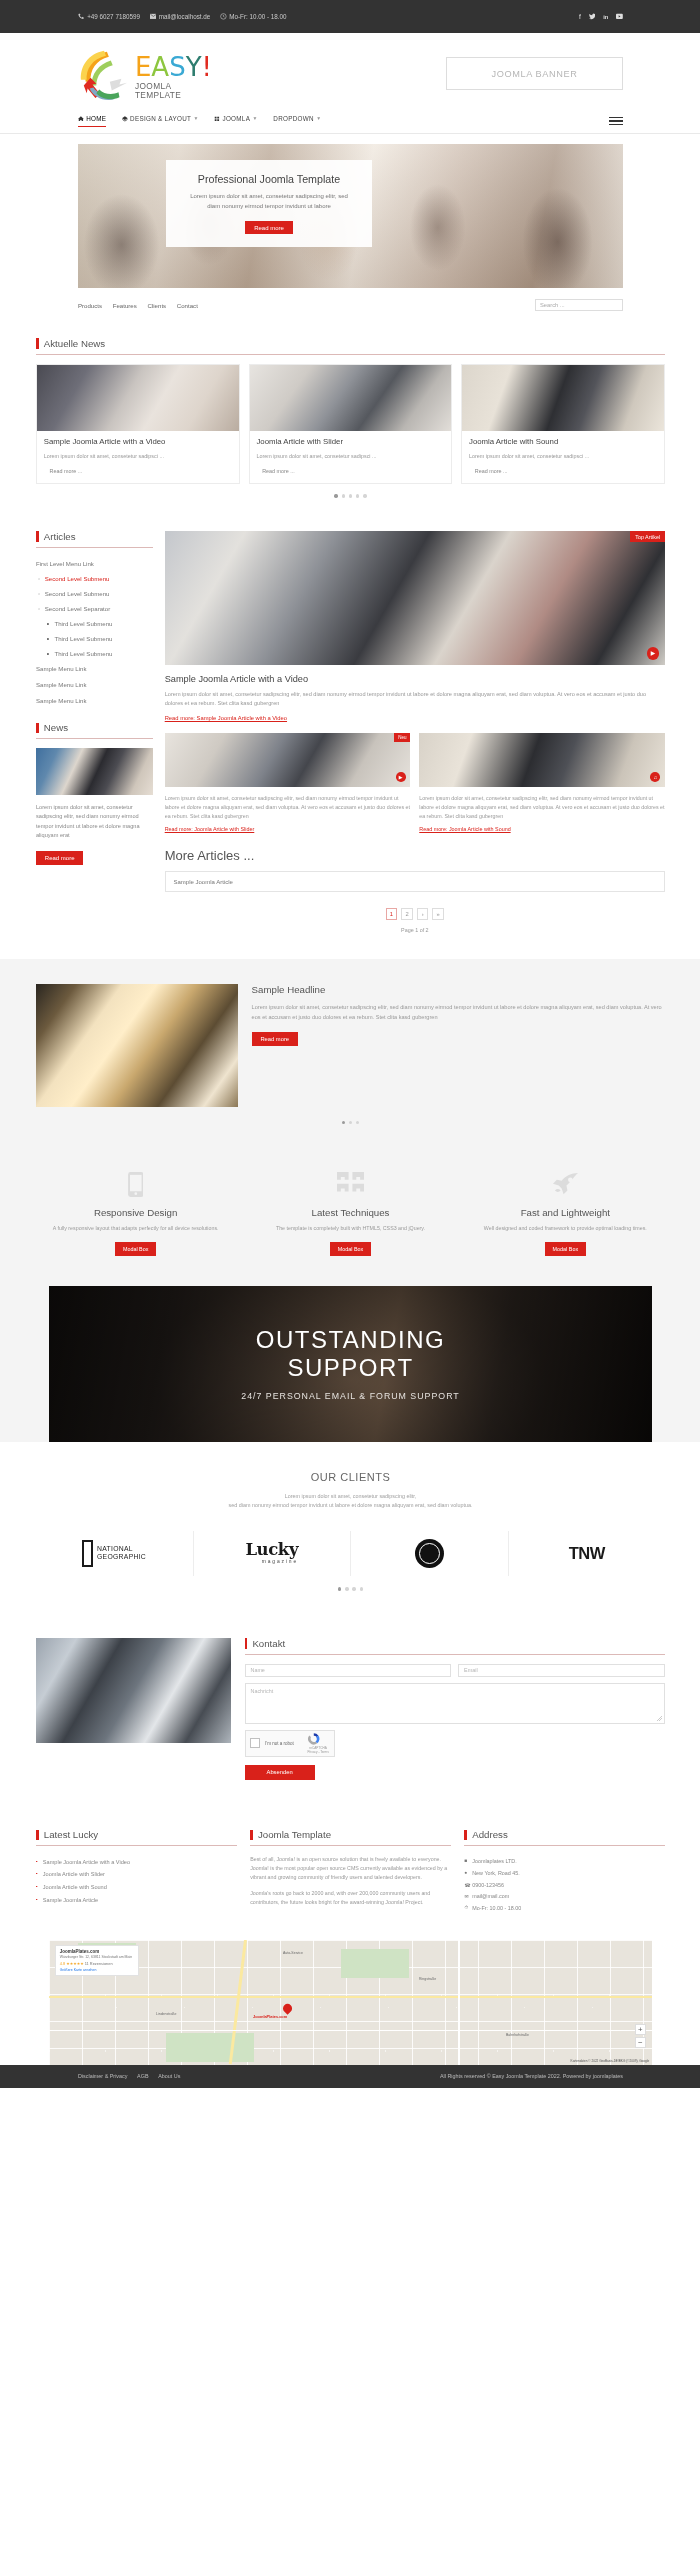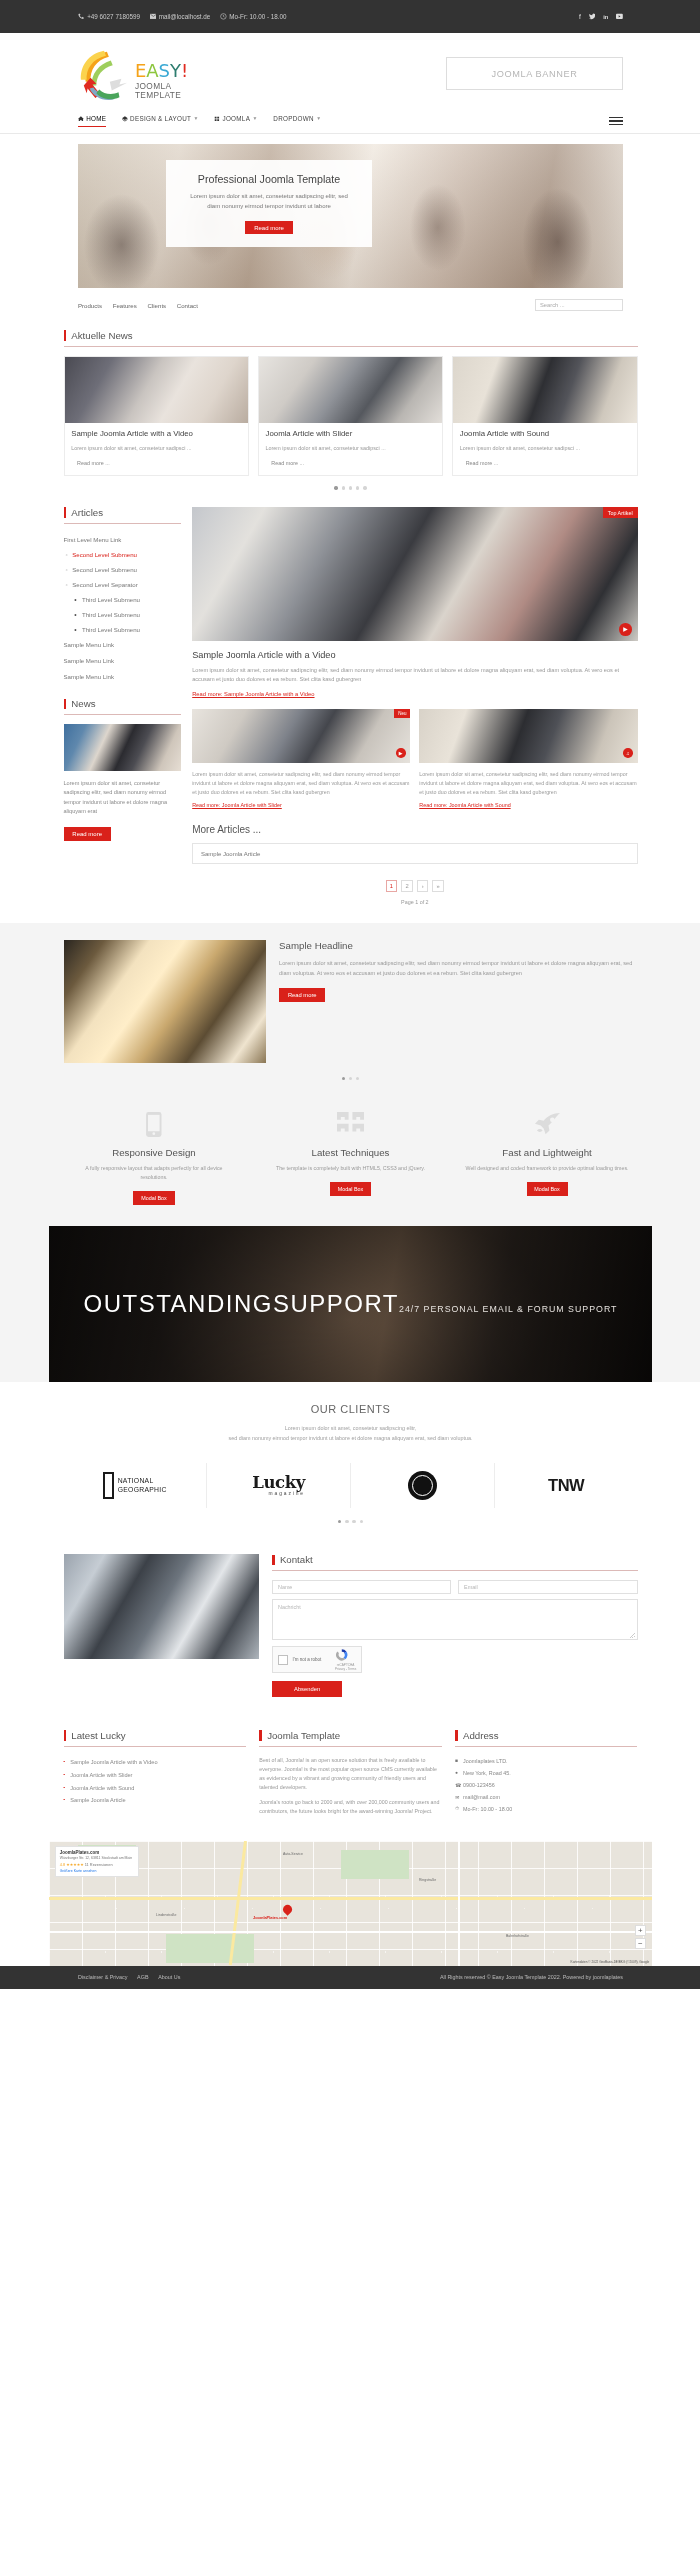--- a/index.html
+++ b/index.html
@@ -2,42 +2,42 @@
 <html><head>
 <meta charset="utf-8">
 <style>
   * { box-sizing: border-box; margin: 0; padding: 0; }
   body {
     width: 701px; background: #ffffff;
     font-family: "Liberation Sans", sans-serif;
     color: #555; font-size: 10.7px;
   }
   .page { width: 701px; background: #f0f0f0; }
-  .container { width: 574px; margin: 0 auto; }
+  .container { width: 629px; margin: 8px auto; }
 
   
   .topbar { background: #333; color: #ccc; height: 33px; display: flex;
     align-items: center; }
   .topbar-inner { width: 545px; margin: 0 auto; display: flex;
     align-items: center; justify-content: space-between; }
   .topinfo { display: flex; gap: 9.7px; font-size: 6.3px; align-items: center; }
   .topinfo span { display: flex; align-items: center; gap: 2.4px; }
   .topsocial { display: flex; gap: 7.8px; align-items: center; }
   .topsocial i { font-style: normal; font-size: 6.8px; color: #ddd;
     display: inline-flex; align-items: center; justify-content: center; }
   .tiny-ic { width: 6.8px; height: 6.8px; display: inline-block; }
 
   
   .header-wrap { background: #fff; }
   .header { width: 545px; margin: 0 auto; display: flex;
     align-items: center; justify-content: space-between; padding: 13.6px 0 7.8px; }
   .logo { display: flex; align-items: flex-end; gap: 2.9px; }
   .logo-mark { width: 54px; height: 54px; position: relative; }
   .logo-text { line-height: 1; }
-  .easy { font-size: 18px; letter-spacing: 0px; font-weight: 400;
+  .easy { font-size: 26px; letter-spacing: 0px; font-weight: 400;
     font-family: "DejaVu Sans", sans-serif; }
   .easy .c1{color:#f5a31a}.easy .c2{color:#8dc63f}.easy .c3{color:#3aa9d4}
   .easy .c4{color:#2e7d6f}.easy .c5{color:#e02b20}
   .logo-sub { font-size: 8.3px; color: #666; line-height: 1.15;
     letter-spacing: 0.4px; margin-top: 1.9px; }
   .banner { width: 177px; height: 33px; border: 1px solid #ddd;
     display: flex; align-items: center; justify-content: center;
     color: #b6b6b6; font-size: 9.2px; letter-spacing: 0.6px; }
 
   
@@ -155,21 +155,21 @@
          #44464c 58%,#c8c3bc 78%,#e6e2dc 100%); }
   .si2 { background: linear-gradient(110deg,#d8d2c8 0%,#e9e3d9 20%,#2c2d31 46%,
          #4e5056 60%,#cbc4b9 82%,#e8e2d8 100%); }
   .badge-sm { position: absolute; right: 0; top: 0; background: #d9211a;
     color: #fff; font-size: 4.5px; padding: 1.9px 3.9px; }
   .circ-sm { position: absolute; right: 4.9px; bottom: 4.9px; width: 9.7px;
     height: 9.7px; border-radius: 50%; background: #d9211a; color: #fff;
     display: flex; align-items: center; justify-content: center; font-size: 4.9px; }
   .sub-text { font-size: 5.3px; color: #9a9a9a; line-height: 1.7; margin-top: 6.8px; }
   .sub-link { font-size: 5.4px; color: #d9211a; margin-top: 5.8px; display: block; }
-  .more-title { font-size: 10px; color: #555; font-weight: 400; margin: 15.6px 0 7.8px; }
+  .more-title { font-size: 13px; color: #555; font-weight: 400; margin: 15.6px 0 7.8px; }
   .more-box { border: 1px solid #e4e4e4; padding: 6.8px 7.8px; font-size: 6px;
     color: #777; }
   .pager { display: flex; justify-content: center; gap: 3.9px; margin-top: 15.6px; }
   .pg { width: 11.7px; height: 11.7px; border: 1px solid #ddd; display: flex;
     align-items: center; justify-content: center; font-size: 5.8px; color: #999; }
   .pg.cur { border-color: #e8a7a4; color: #d9211a; }
   .pg-info { text-align: center; font-size: 5.4px; color: #999; margin-top: 7.8px; }
 
   
   .feat-sec { background: #f4f4f4; padding: 17.5px 0 13.6px; }
@@ -191,21 +191,21 @@
     justify-content: center; margin-bottom: 8.8px; }
   .svc-title { font-size: 9.7px; color: #555; font-weight: 400; margin-bottom: 5.8px; }
   .svc-text { font-size: 5.3px; color: #9a9a9a; line-height: 1.6; padding: 0 7.8px; }
   .svc-btn { display: inline-block; background: #d9211a; color: #fff;
     font-size: 5.4px; padding: 3.9px 7.8px; margin-top: 9.7px; }
 
   
   .support { height: 156px; position: relative; overflow: hidden;
     background: linear-gradient(100deg,#171412 0%,#2e2723 20%,#58483b 40%,
       #7d6550 56%,#3d332c 74%,#120f0d 100%);
-    display: flex; flex-direction: row; align-items: center;
+    display: flex; flex-direction: column; align-items: center;
     justify-content: center; color: #fff; }
   .support:after { content:""; position:absolute; inset:0;
     background: radial-gradient(ellipse 195px 117px at 50% 60%,
       rgba(0,0,0,.25), rgba(0,0,0,.55)); }
   .sup-t1 { font-size: 24px; font-weight: 400; letter-spacing: 1.5px;
     position: relative; z-index: 2; line-height: 1.15; }
   .sup-t2 { font-size: 24px; font-weight: 400; letter-spacing: 1.5px;
     position: relative; z-index: 2; line-height: 1.15; }
   .sup-sub { font-size: 8.8px; letter-spacing: 1px; margin-top: 9.7px;
     position: relative; z-index: 2; color: #e6e2de; }

